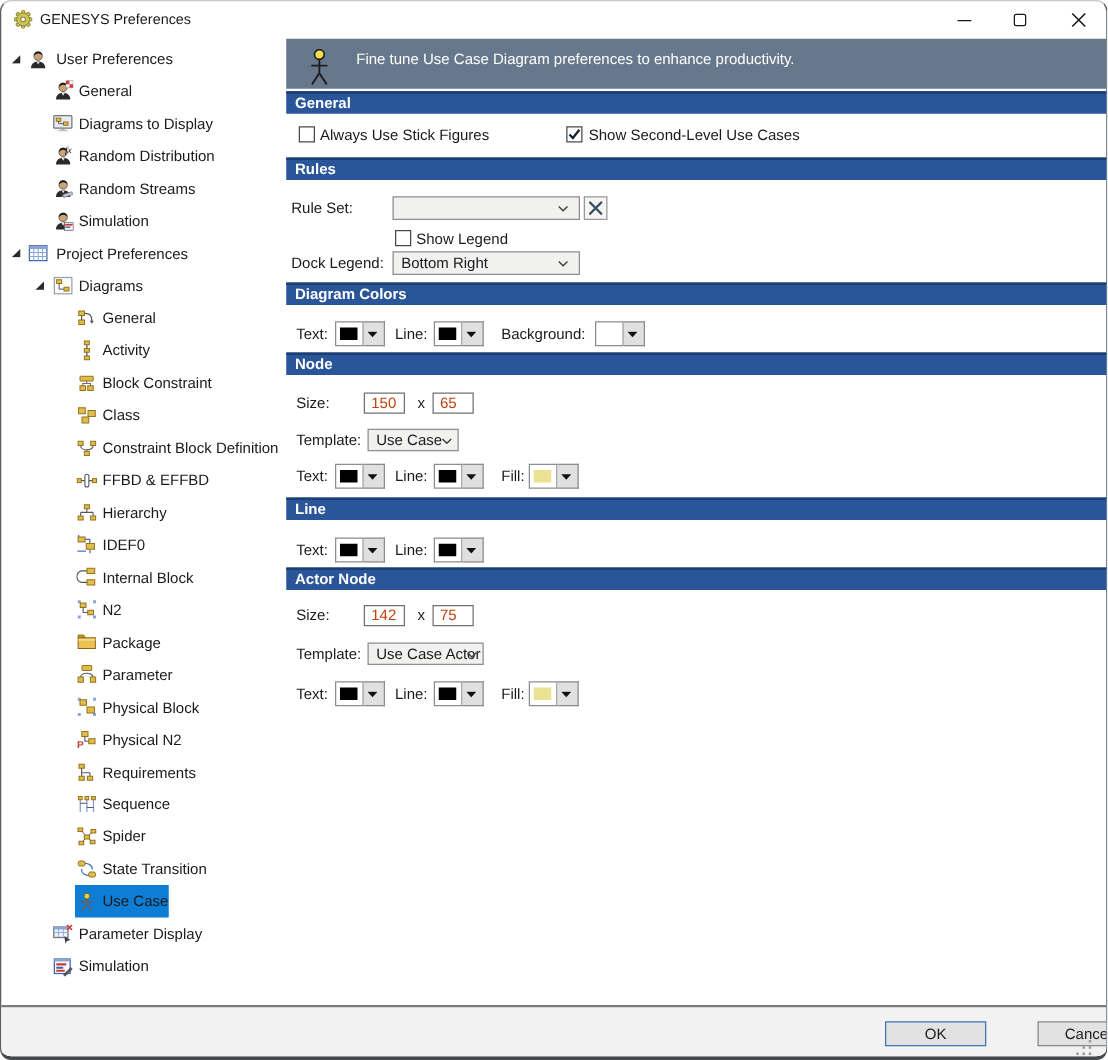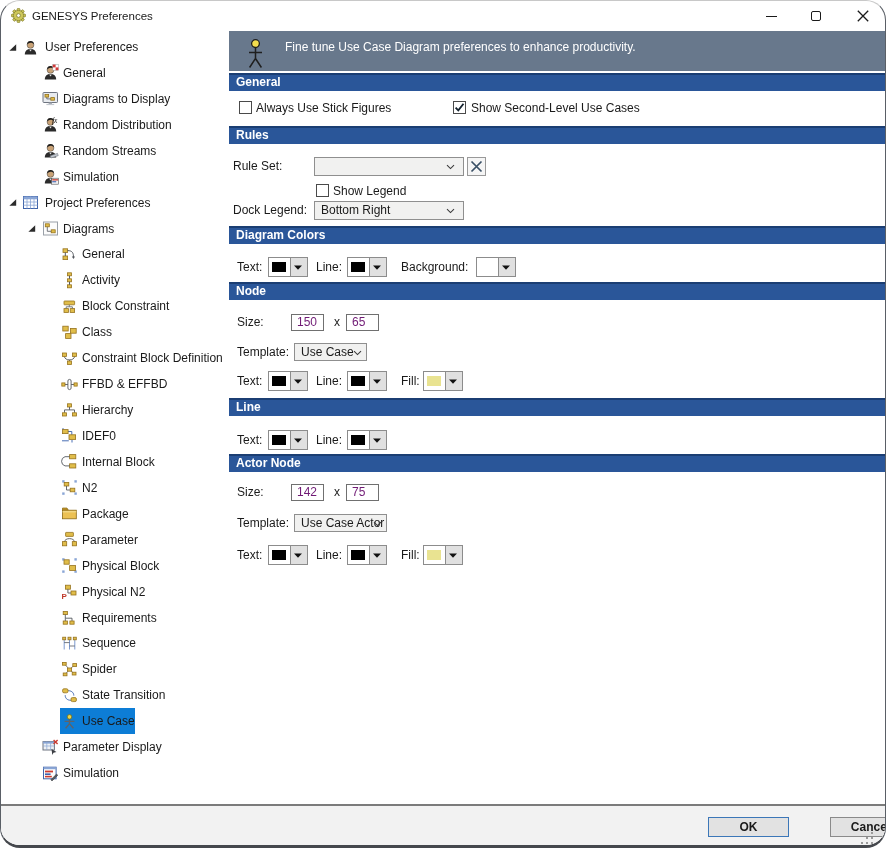--- a/index.html
+++ b/index.html
@@ -1,29 +1,29 @@
 <!DOCTYPE html>
 <html><head><meta charset="utf-8"><style>
 * { margin:0; padding:0; box-sizing:border-box; }
 html,body { width:886px; height:848px; background:#fff; font-family:"Liberation Sans",sans-serif; }
 #win { position:absolute; left:0; top:0; width:886px; height:848px; background:#fff;
-  border:1px solid #5a5f66; border-top:1px solid #c8c8c8; border-bottom:3px solid #45484d; border-radius:20px; overflow:hidden; }
+  border:1px solid #5a5f66; border-top:1px solid #c8c8c8; border-bottom:3px solid #45484d; border-radius:9px; overflow:hidden; }
 .tl { position:absolute; font-size:12px; color:#1a1a1a; white-space:nowrap; height:16px; line-height:16px; }
 .band { position:absolute; left:228px; width:657px; height:18px; background:#2a5699; border-top:2px solid #1b3e73;
   color:#fff; font-weight:bold; font-size:12px; padding-left:7px; line-height:15px; }
 .lab { position:absolute; font-size:12px; color:#1a1a1a; white-space:nowrap; }
 .cb { position:absolute; width:13px; height:13px; background:#fff; border:1px solid #4a4a4a; }
 .combo { position:absolute; background:#f1f1f0; border:1px solid #8f8f8f; font-size:12px; color:#1a1a1a; padding-left:6px; }
 .chev { position:absolute; right:8px; }
 .cc { position:absolute; width:40px; height:20px; }
 .ccs { position:absolute; left:0; top:0; width:23px; height:20px; background:#fff; border:1px solid #8c8c8c; }
 .cca { position:absolute; left:23px; top:0; width:17px; height:20px; background:#e0e0e0; border:1px solid #8c8c8c; border-left:none; }
-.inp { position:absolute; height:17px; background:#fff; border:1px solid #707070; font-size:12px; color:#701a75; padding-left:5px; line-height:15px; }
+.inp { position:absolute; height:17px; background:#fff; border:1px solid #707070; font-size:12px; color:#c2410c; padding-left:5px; line-height:15px; }
 .xbtn { position:absolute; width:19px; height:19px; background:#f5f5f5; border:1px solid #999; display:flex; align-items:center; justify-content:center; }
-.btn { position:absolute; width:81px; height:20px; background:#e2e2e2; font-size:12px; color:#1a1a1a; text-align:center; line-height:18px; top:816px;font-weight:bold; }
+.btn { position:absolute; width:81px; height:20px; background:#e2e2e2; font-size:12px; color:#1a1a1a; text-align:center; line-height:18px; top:816px; }
 </style></head><body>
 <div id="win">
 <svg style="position:absolute;left:10px;top:7px" width="15" height="15" viewBox="0 0 15 15">
       <g fill="#cdc75a" stroke="#8a8530" stroke-width="0.8">
         <rect x="6.1" y="0.4" width="2.8" height="14.2" rx="1"></rect>
         <rect x="6.1" y="0.4" width="2.8" height="14.2" rx="1" transform="rotate(45 7.5 7.5)"></rect>
         <rect x="6.1" y="0.4" width="2.8" height="14.2" rx="1" transform="rotate(90 7.5 7.5)"></rect>
         <rect x="6.1" y="0.4" width="2.8" height="14.2" rx="1" transform="rotate(135 7.5 7.5)"></rect>
         <circle cx="7.5" cy="7.5" r="5.1"></circle>
       </g>

